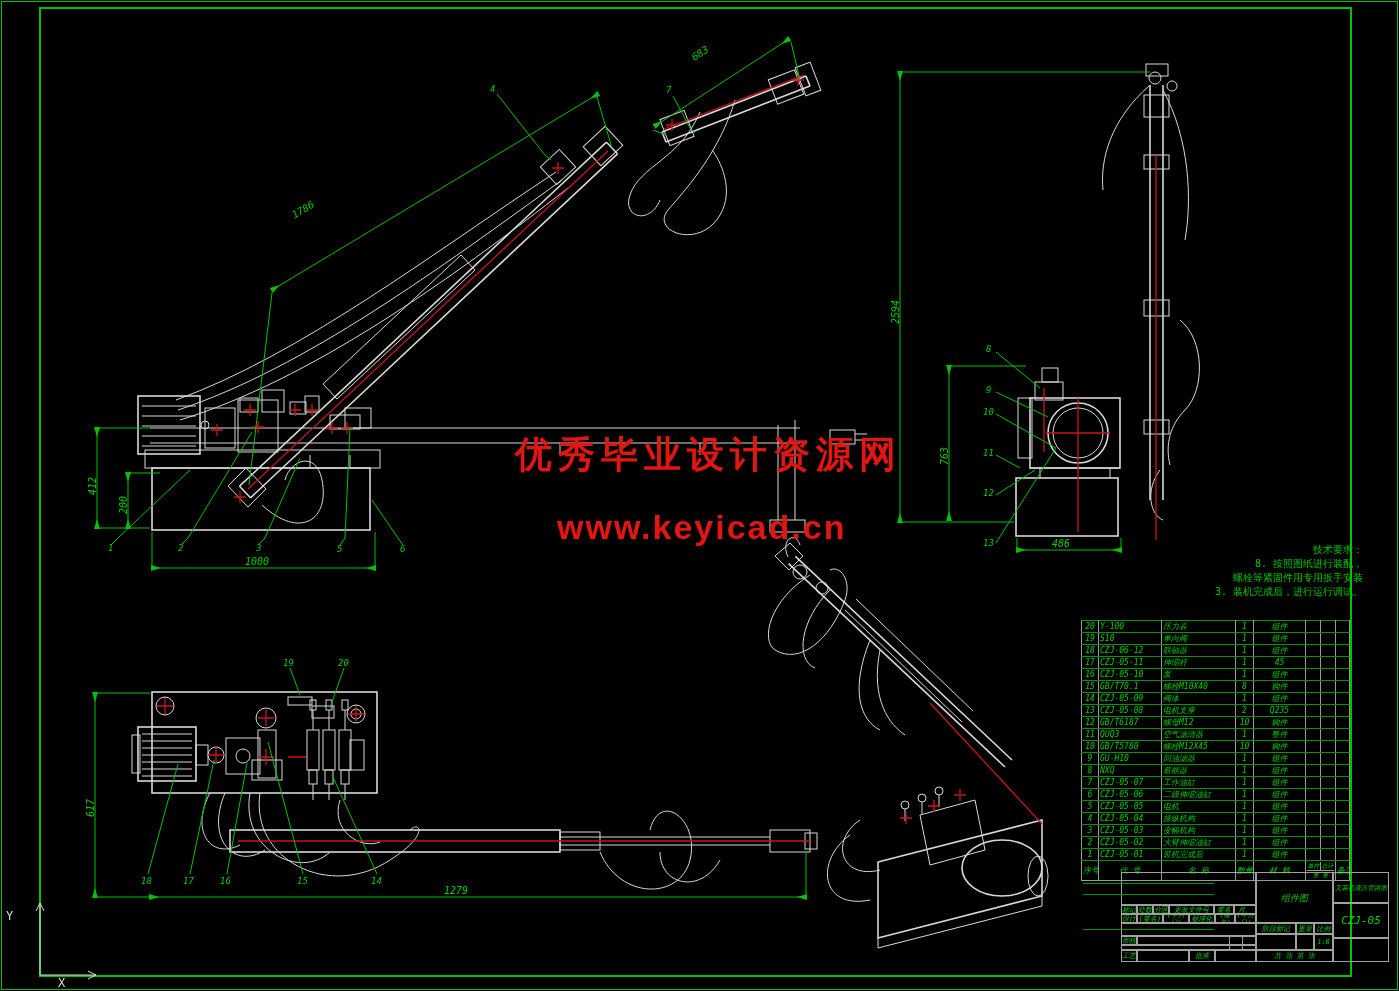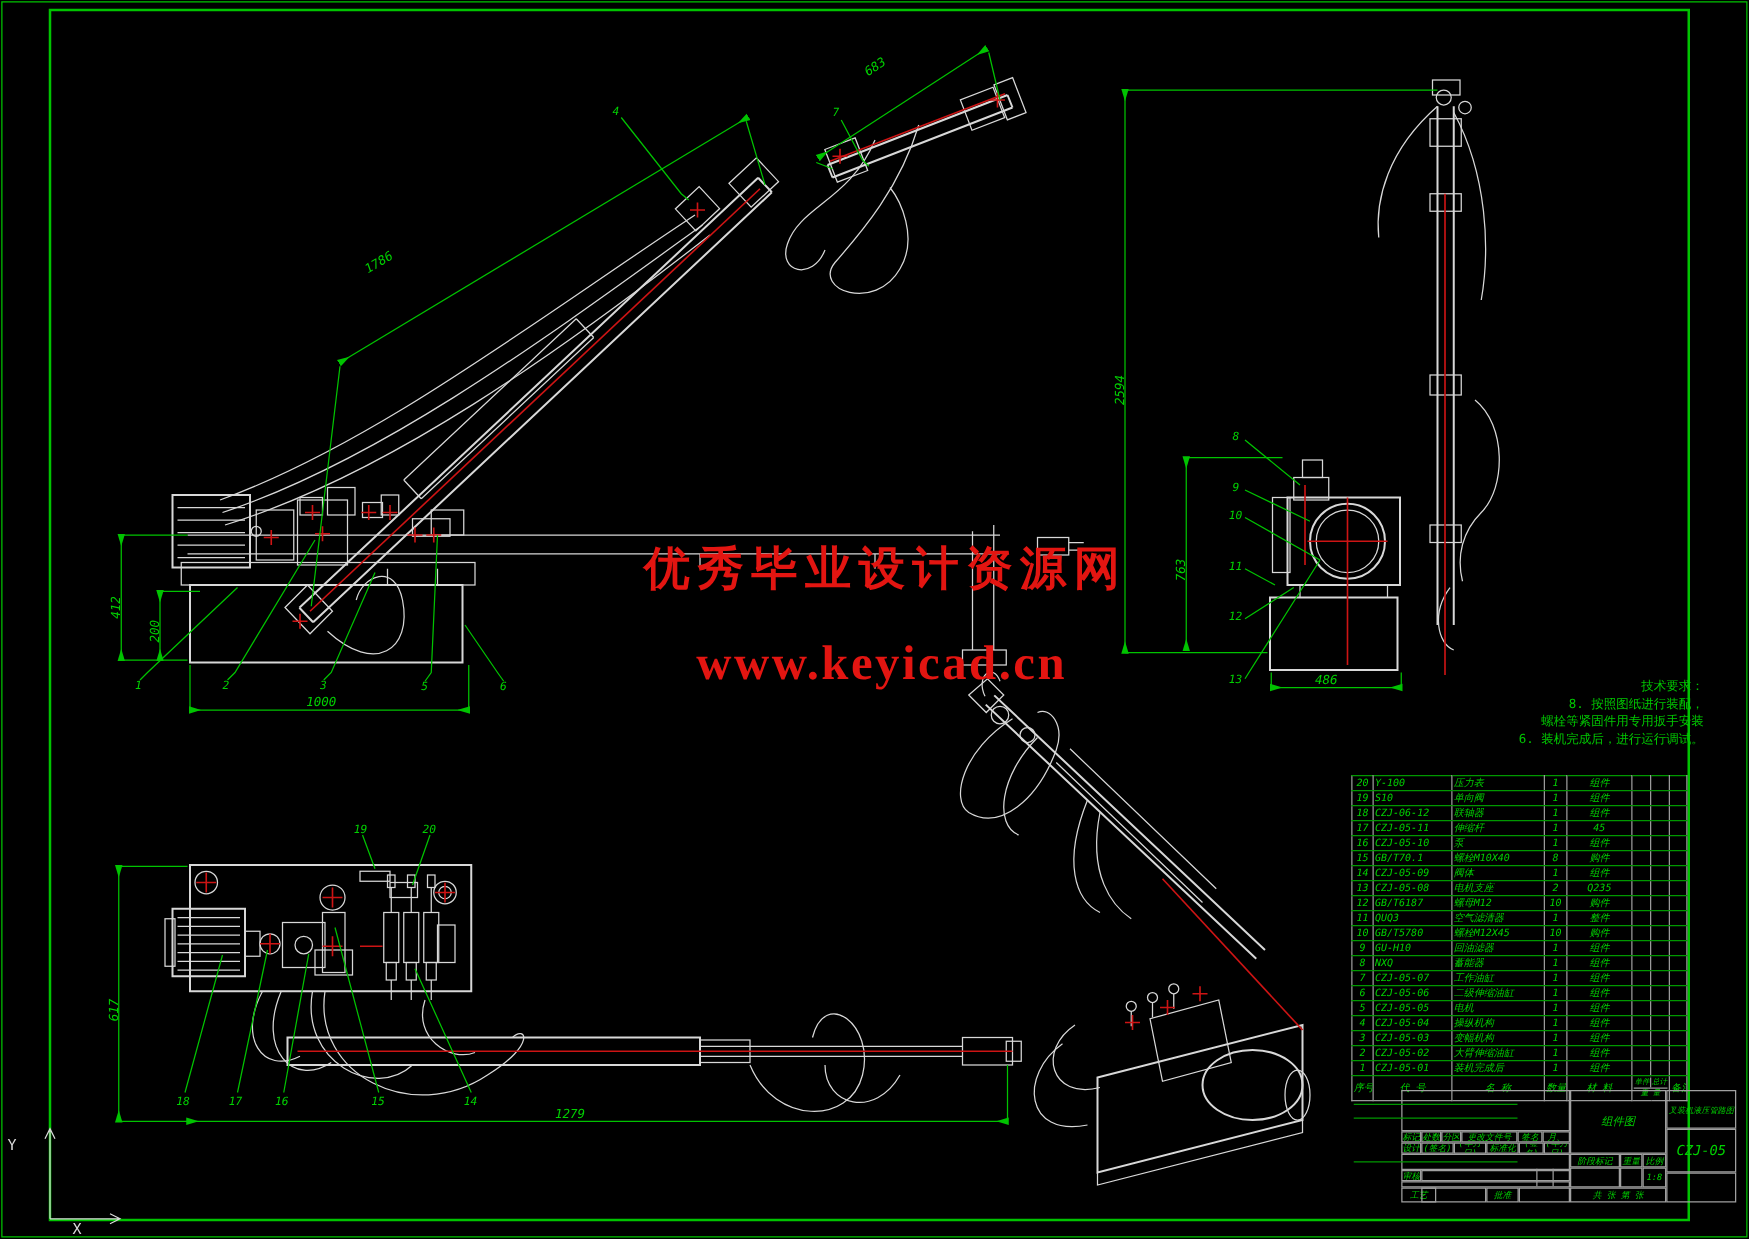--- a/index.html
+++ b/index.html
@@ -6,23 +6,23 @@
   body{width:1399px;height:991px;position:relative;overflow:hidden;font-family:"DejaVu Sans",sans-serif;}
   svg{position:absolute;left:0;top:0;}
   .w{stroke:#d8d8d8;fill:none;stroke-width:1;}
   .w2{stroke:#d8d8d8;fill:none;stroke-width:1.6;}
   .g{stroke:#00c300;fill:none;stroke-width:1;}
   .g2{stroke:#00c300;fill:none;stroke-width:2;}
   .r{stroke:#cd1414;fill:none;stroke-width:1.3;}
   .gt{fill:#00d000;font:italic 10px "DejaVu Sans Mono",monospace;}
   .bt{fill:#00d000;font:italic 9px "DejaVu Sans Mono",monospace;}
   .wt{fill:#d8d8d8;font:12px "DejaVu Sans Mono",monospace;}
-  .watermark{position:absolute;color:#e31511;font-weight:bold;font-family:Liberation Serif, serif;white-space:nowrap;text-align:right;}
+  .watermark{position:absolute;color:#e31511;font-weight:bold;font-family:Liberation Sans, sans-serif;white-space:nowrap;text-align:right;}
   #wm1{left:515px;top:430px;font-size:37px;letter-spacing:6px;}
-  #wm2{left:557px;top:508px;font-size:39px;letter-spacing:2px;}
+  #wm2{left:557px;top:508px;font-size:34px;letter-spacing:2px;}
   .techreq{position:absolute;left:1203px;top:543px;width:160px;color:#00c800;font:10px "DejaVu Sans Mono",monospace;line-height:14px;text-align:right;}
   .parts{position:absolute;left:1081px;top:620px;width:268px;border-collapse:collapse;table-layout:fixed;border:1px solid #a0a0a0;}
   .parts td,.parts th{border-left:1px solid #9a9a9a;border-right:1px solid #9a9a9a;border-top:1px solid #009800;border-bottom:1px solid #009800;color:#00d000;font:italic 8px "DejaVu Sans Mono",monospace;padding:0 1px;height:10.6px;overflow:hidden;white-space:nowrap;font-weight:normal;}
   .parts .c{text-align:center;}
   .parts tfoot th{border-top:1px solid #9a9a9a;border-bottom:1px solid #9a9a9a;height:19px;font-size:8px;}
   .wsplit{display:flex;flex-direction:column;line-height:8px;font-size:6px;}
   .wsplit .tophalf{display:flex;border-bottom:1px solid #9a9a9a;}
   .wsplit .tophalf span{flex:1;}
   .wsplit .tophalf span:first-child{border-right:1px solid #9a9a9a;}
   .tblock{position:absolute;left:1081px;top:872px;width:268px;height:90px;}
@@ -277,21 +277,21 @@
   </g>
 </svg>
 
 <div id="wm1" class="watermark">优秀毕业设计资源网</div>
 <div id="wm2" class="watermark">www.keyicad.cn</div>
 
 <div class="techreq">
   <div>技术要求：</div>
   <div>8. 按照图纸进行装配，</div>
   <div>螺栓等紧固件用专用扳手安装</div>
-  <div>6. 装机完成后，进行运行调试。</div>
+  <div>3. 装机完成后，进行运行调试。</div>
 </div>
 
 <table class="parts">
   <colgroup>
     <col style="width:17px">
       <col style="width:63px">
       <col style="width:74px">
       <col style="width:18px">
     <col style="width:52px">
       <col style="width:15px">
@@ -540,21 +540,21 @@
   <div class="tc" style="left:42px;top:42px;width:26px;height:9px">(年月日)</div>
   <div class="tc" style="left:68px;top:42px;width:26px;height:9px">标准化</div>
   <div class="tc" style="left:94px;top:42px;width:20px;height:9px">(签名)</div>
   <div class="tc" style="left:114px;top:42px;width:21px;height:9px">(年月日)</div>
 
   <div class="tc" style="left:0;top:51px;width:135px;height:13px"></div>
   <div class="gl" style="left:2px;top:57px;width:131px"></div>
   <div class="tc" style="left:0;top:64px;width:16px;height:9px">审核</div>
   <div class="tc" style="left:16px;top:64px;width:119px;height:9px"></div>
   <div class="tc" style="left:0;top:73px;width:135px;height:5px"></div>
-  <div class="tc" style="left:0;top:78px;width:28px;height:12px">工艺</div>
+  <div class="tc" style="left:0;top:78px;width:16px;height:12px">工艺</div>
   <div class="tc" style="left:16px;top:78px;width:52px;height:12px"></div>
   <div class="tc" style="left:68px;top:78px;width:26px;height:12px">批准</div>
   <div class="tc" style="left:94px;top:78px;width:41px;height:12px"></div>
 
   <div class="tc" style="left:135px;top:0;width:77px;height:51px;font-size:9px">组件图</div>
   <div class="tc" style="left:135px;top:51px;width:40px;height:11px">阶段标记</div>
   <div class="tc" style="left:175px;top:51px;width:18px;height:11px">重量</div>
   <div class="tc" style="left:193px;top:51px;width:19px;height:11px">比例</div>
   <div class="tc" style="left:135px;top:62px;width:40px;height:16px"></div>
   <div class="vg" style="left:148px;top:63px;height:14px"></div>

